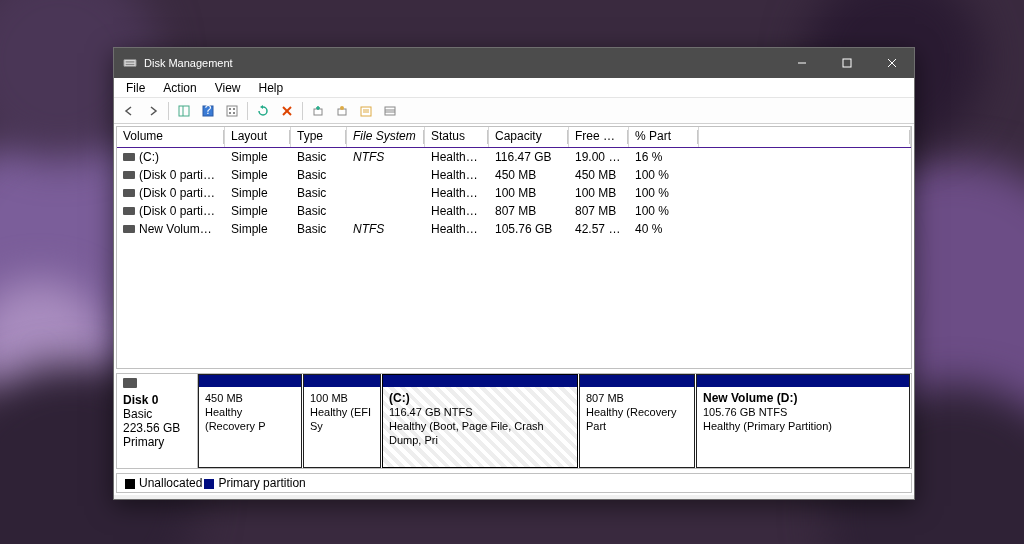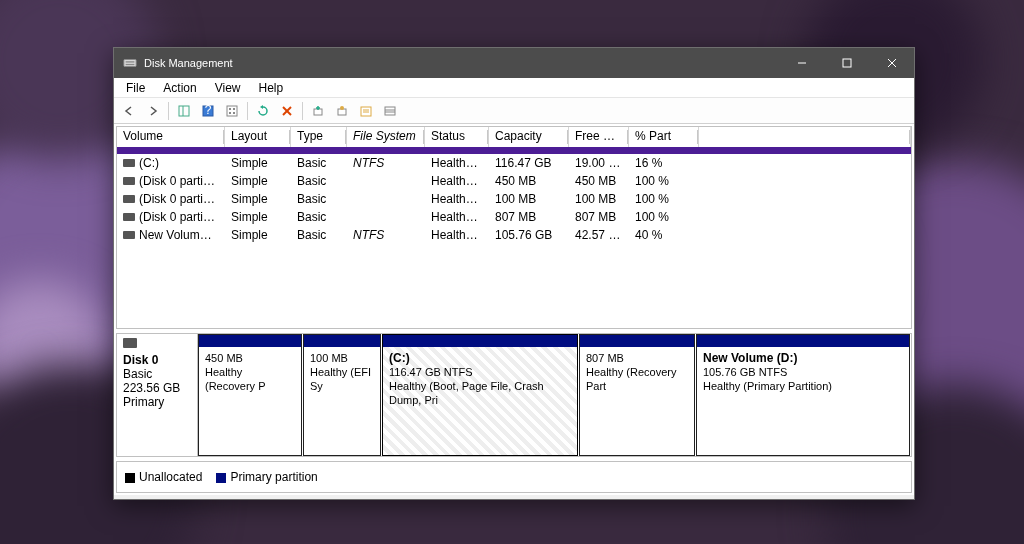--- a/index.html
+++ b/index.html
@@ -29,45 +29,45 @@
   .menubar { height: 20px; background: #fff; border-bottom: 1px solid #e5e5e5; display: flex; align-items: center; padding: 0 4px; gap: 2px; }
   .menubar .menu { padding: 2px 8px; }
 
   .toolbar { height: 26px; background: #fdfdfd; border-bottom: 1px solid #d0d0d0; display:flex; align-items:center; padding: 0 4px; gap:2px;}
   .tbtn { width:22px; height:22px; display:inline-flex; align-items:center; justify-content:center; border-radius:2px;}
   .tsep{width:1px;height:18px;background:#d0d0d0;margin:0 2px;}
 
   .content { flex:1; display:flex; flex-direction:column; border-top: none; }
 
   .volumes-pane { flex: 1; overflow: hidden; margin:2px; border:1px solid #c0c0c0; background:#fff; }
-  .vol-header { display:flex; background:#fde047; border-bottom:7px solid #4c1d95;}
+  .vol-header { display:flex; background:#fde047; border-bottom:1px solid #4c1d95;}
   .vol-header .col, .vol-row .cell { padding: 2px 6px; overflow:hidden; white-space:nowrap; text-overflow:ellipsis; border-right:1px solid #e5e5e5; height:18px; line-height:15px;}
   .vol-header .col { background:#fff; font-weight:400; border-right:1px solid #d5d5d5; height:20px; position:relative;}
   .vol-header .col::after{content:"";position:absolute;right:0;top:3px;bottom:3px;width:1px;background:#c7c7c7;}
   .vol-row { display:flex; }
   .vol-row .cell{border-right:1px solid transparent;}
   .disk-ico{display:inline-block;width:12px;height:8px;background:#555;border-radius:1px;margin-right:4px;vertical-align:middle;position:relative;top:-1px;}
 
   
   .c0{width:108px;} .c1{width:66px;} .c2{width:56px;} .c3{width:78px;font-style:italic;}
   .c4{width:64px;} .c5{width:80px;} .c6{width:60px;} .c7{width:70px;} .c8{flex:1;}
 
-  .graphical-pane { height:124px; margin:2px; border:1px solid #c0c0c0; display:flex; background:#fff;}
+  .graphical-pane { height:96px; margin:2px; border:1px solid #c0c0c0; display:flex; background:#fff;}
   .disk-label { width:86px; border-right:1px solid #c0c0c0; padding:4px 6px; background:#fff;}
   .disk-label .disk-ico2{display:inline-block;width:14px;height:10px;background:#555;border-radius:1px;margin-bottom:2px;}
   .disk-label b{font-weight:700;}
   .parts { flex:1; display:flex; gap:0;}
   .part { border:1px solid #202020; margin:0 1px 0 0; display:flex; flex-direction:column; overflow:hidden; background:#fff;}
   .part .bar{height:12px; background:#000c80;}
   .part.selected{background:repeating-linear-gradient(45deg,#fff,#fff 4px,#eee 4px,#eee 8px); border:1px solid #000;}
   .part.selected .bar{background:#000c80;}
   .part .body{padding:4px 6px; font-size:11px; line-height:14px;}
   .part b{font-weight:700;}
 
-  .legend { height:32px; border:1px solid #c0c0c0; margin:2px; background:#fff; display:flex; align-items:center; gap:14px; padding:4px 8px;}
+  .legend { height:20px; border:1px solid #c0c0c0; margin:2px; background:#fff; display:flex; align-items:center; gap:2px; padding:4px 8px;}
   .lg-sw{width:10px;height:10px;display:inline-block;margin-right:4px;vertical-align:middle;}
   .lg-b{background:#000;}
   .lg-p{background:#000c80;}
 
   .statusbar{height:4px;background:#f0f0f0;}
 </style>
 </head>
 <body>
 
 <div class="bg-blob b1"></div>

